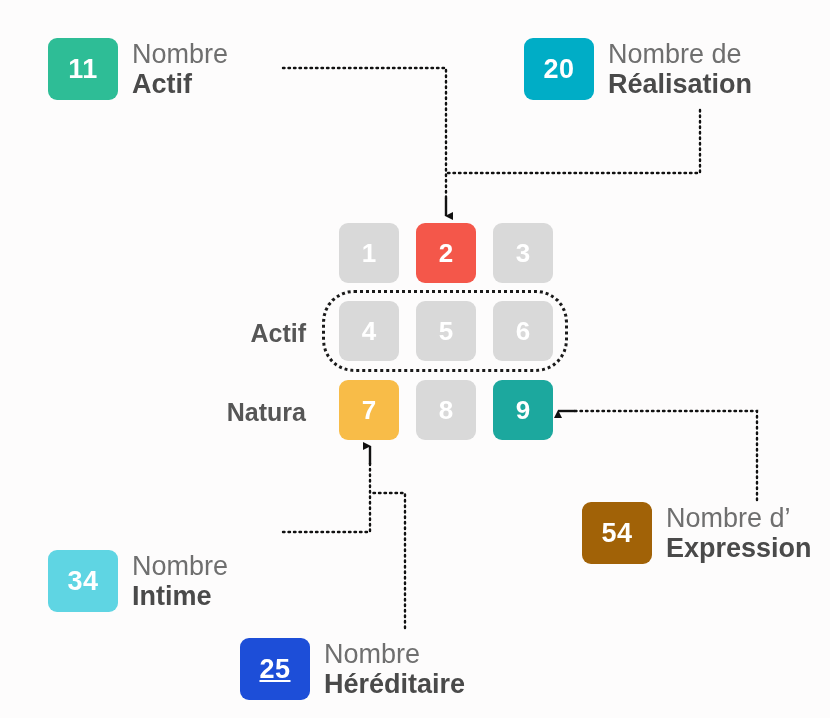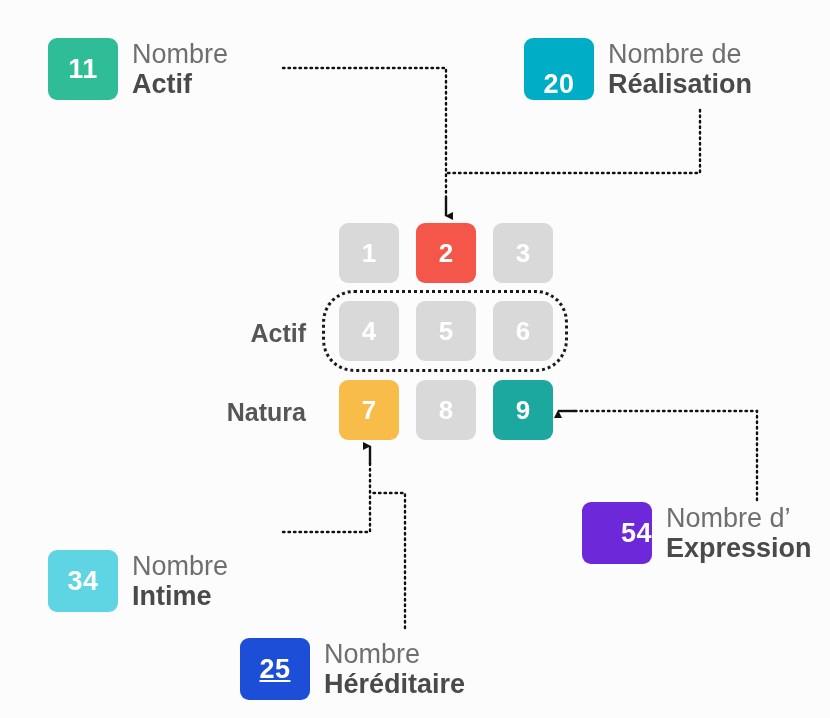--- a/index.html
+++ b/index.html
@@ -77,41 +77,41 @@
     <div class="badge" style="background:#2ebd96;">
       <span>11</span>
     </div>
     <div class="calloutText">
       <span class="ctop">Nombre</span>
       <span class="cbot">Actif</span>
     </div>
   </div>
 
   <div class="callout" style="left:524px;top:38px;">
-    <div class="badge" style="background:#00adc6;align-items:flex-end;">
+    <div class="badge" style="background:#00adc6;">
       <span>20</span>
     </div>
     <div class="calloutText">
       <span class="ctop">Nombre de</span>
       <span class="cbot">Réalisation</span>
     </div>
   </div>
 
   <div class="callout" style="left:48px;top:502px;margin-top:48px;">
     <div class="badge" style="background:#5fd5e3;">
       <span>34</span>
     </div>
     <div class="calloutText">
       <span class="ctop">Nombre</span>
       <span class="cbot">Intime</span>
     </div>
   </div>
 
   <div class="callout" style="left:582px;top:502px;">
-    <div class="badge" style="background:#6d28d9;justify-content:flex-end;">
+    <div class="badge" style="background:#a16207;">
       <span>54</span>
     </div>
     <div class="calloutText">
       <span class="ctop">Nombre d’</span>
       <span class="cbot">Expression</span>
     </div>
   </div>
 
   <div class="callout" style="left:240px;top:638px;">
     <div class="badge" style="background:#1d4ed8;text-decoration:underline;">

